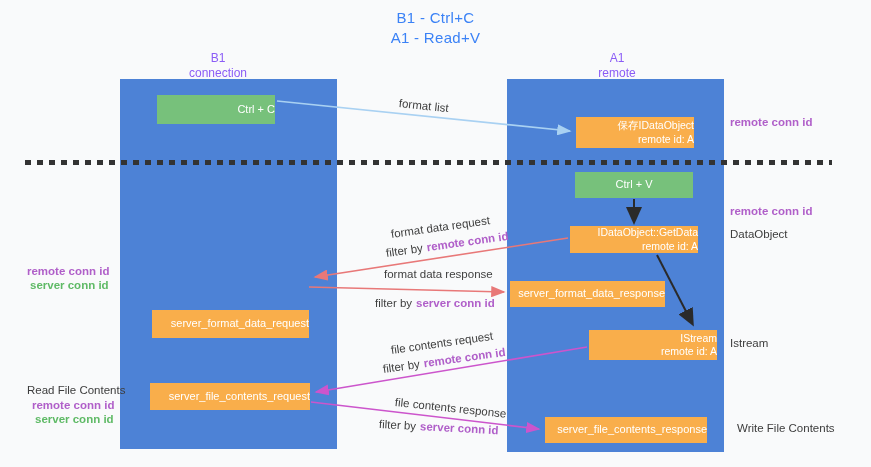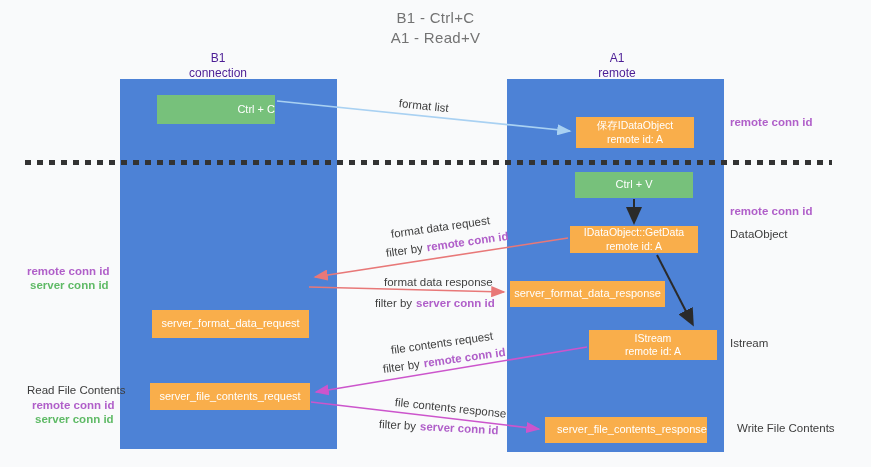--- a/index.html
+++ b/index.html
@@ -9,29 +9,29 @@
     --dashed-line:#333333; --background:#f9fafb; --text-dark:#3c3c3c;
   }
   *{margin:0;padding:0;box-sizing:border-box;}
   html,body{width:871px;height:467px;}
   body{
     position:relative;width:871px;height:467px;overflow:hidden;
     background:var(--background);
     font-family:"Liberation Sans","DejaVu Sans",sans-serif;color:var(--text-dark);
   }
   .abs{position:absolute;}
-  .title-line{width:871px;text-align:center;font-size:15px;color:#737373;letter-spacing:.3px;}
-  .col-header{text-align:center;font-size:12px;color:#4c1d95;line-height:1.25;}
+  .title-line{width:871px;text-align:center;font-size:15px;color:#3b82f6;letter-spacing:.3px;}
+  .col-header{text-align:center;font-size:12px;color:#8b5cf6;line-height:1.25;}
   .lifeline{background:var(--column-blue);}
   .node{
     display:flex;flex-direction:column;align-items:center;justify-content:center;
     color:#fff;font-size:11px;text-align:center;line-height:1.25;
   }
   .node.green{background:var(--box-green);}
-  .node.orange{background:var(--box-orange);}
+  .node.orange{background:var(--box-orange);align-items:flex-end;}
   .node .l2{font-size:10.5px;}
   .dashed{
     height:5px;
     background:repeating-linear-gradient(90deg,var(--dashed-line) 0 6px,transparent 6px 12px);
     z-index:5;
   }
   .side-label{font-size:11.5px;white-space:nowrap;}
   .purple{color:var(--purple-text);font-weight:bold;}
   .greenlbl{color:var(--green-text);font-weight:bold;}
   .flow-label{font-size:11.5px;color:#3f3f3f;white-space:nowrap;z-index:6;}
@@ -136,21 +136,21 @@
 <div class="abs side-label purple" style="left:32px;top:399px;">remote conn id</div>
 <div class="abs side-label greenlbl" style="left:35px;top:413px;">server conn id</div>
 
 <div class="abs flow-label tilt-down" style="left:399px;top:97px;">format list</div>
 
 <div class="abs flow-label tilt-up" style="left:391px;top:228px;">format data request</div>
 <div class="abs flow-label tilt-up" style="left:386px;top:247px;">
   <span class="pfx">filter by</span><span class="purple">remote conn id</span>
 </div>
 
-<div class="abs flow-label" style="left:384px;top:276px;">format data response</div>
+<div class="abs flow-label" style="left:384px;top:268px;">format data response</div>
 <div class="abs flow-label" style="left:375px;top:297px;">
   <span class="pfx">filter by</span><span class="purple">server conn id</span>
 </div>
 
 <div class="abs flow-label tilt-up" style="left:391px;top:344px;">file contents request</div>
 <div class="abs flow-label tilt-up" style="left:383px;top:363px;">
   <span class="pfx">filter by</span><span class="purple">remote conn id</span>
 </div>
 
 <div class="abs flow-label tilt-down" style="left:395px;top:396px;">file contents response</div>

